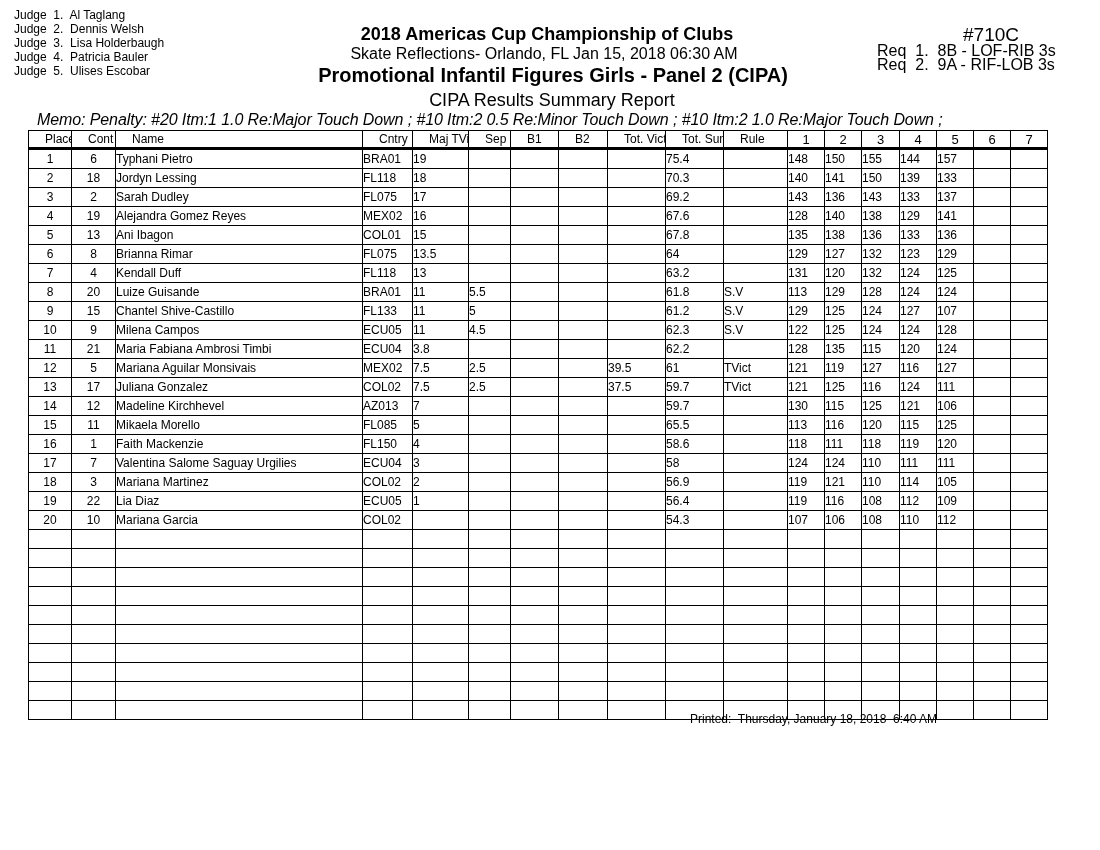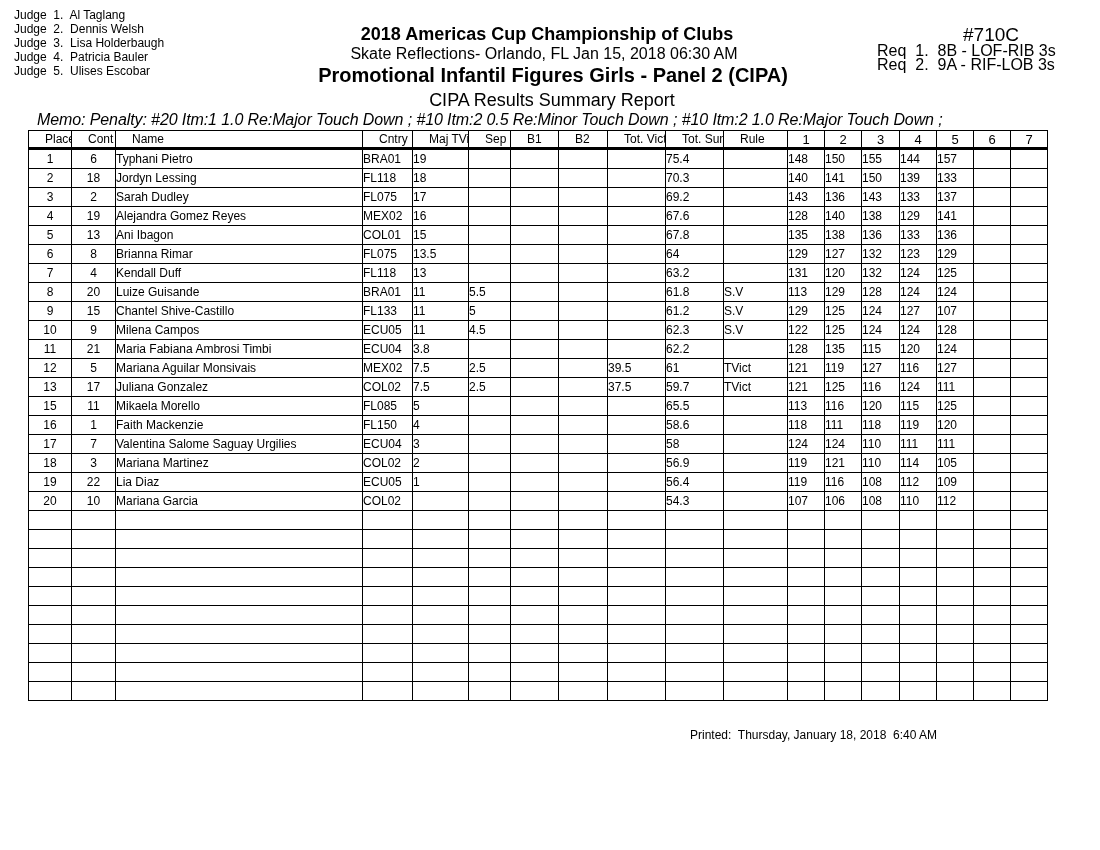--- a/index.html
+++ b/index.html
@@ -21,21 +21,21 @@
                table-layout:fixed; width:1020px; }
   table.grid td, table.grid th { border:1px solid #000; padding:0; height:18px;
                font-size:12px; font-weight:normal; overflow:hidden; white-space:nowrap; }
   table.grid thead th { border-bottom:3px solid #000; height:16px; text-align:left; padding-left:16px; }
   table.grid thead th.jh { text-align:center; padding-left:0; font-size:13px; }
   td.c { text-align:center; }
   td.l { padding-left:5px; }
   td.n { padding-left:8px; }
   td.s { font-size:9px; text-align:left; padding-left:6px; }
   tr.blank td { height:18px; }
-  .printed { left:690px; top:728px; font-size:12px; white-space:pre; }
+  .printed { left:690px; top:712px; font-size:12px; white-space:pre; }
 </style>
 </head>
 <body>
 
 <div class="abs judges">
   <div>Judge  1.  Al Taglang</div>
   <div>Judge  2.  Dennis Welsh</div>
   <div>Judge  3.  Lisa Holderbaugh</div>
   <div>Judge  4.  Patricia Bauler</div>
   <div>Judge  5.  Ulises Escobar</div>
@@ -352,20 +352,40 @@
         <td class="n">TVict</td>
         <td class="s">121</td>
         <td class="s">125</td>
         <td class="s">116</td>
         <td class="s">124</td>
         <td class="s">111</td>
         <td class="s"></td>
         <td class="s"></td>
       </tr>
       <tr>
+        <td class="c">14</td>
+        <td class="c">12</td>
+        <td class="l">Madeline Kirchhevel</td>
+        <td class="l">AZ013</td>
+        <td class="n">7</td>
+        <td class="n"></td>
+        <td class="n"></td>
+        <td class="n"></td>
+        <td class="n"></td>
+        <td class="n">59.7</td>
+        <td class="n"></td>
+        <td class="s">130</td>
+        <td class="s">115</td>
+        <td class="s">125</td>
+        <td class="s">121</td>
+        <td class="s">106</td>
+        <td class="s"></td>
+        <td class="s"></td>
+      </tr>
+      <tr>
         <td class="c">15</td>
         <td class="c">11</td>
         <td class="l">Mikaela Morello</td>
         <td class="l">FL085</td>
         <td class="n">5</td>
         <td class="n"></td>
         <td class="n"></td>
         <td class="n"></td>
         <td class="n"></td>
         <td class="n">65.5</td>

